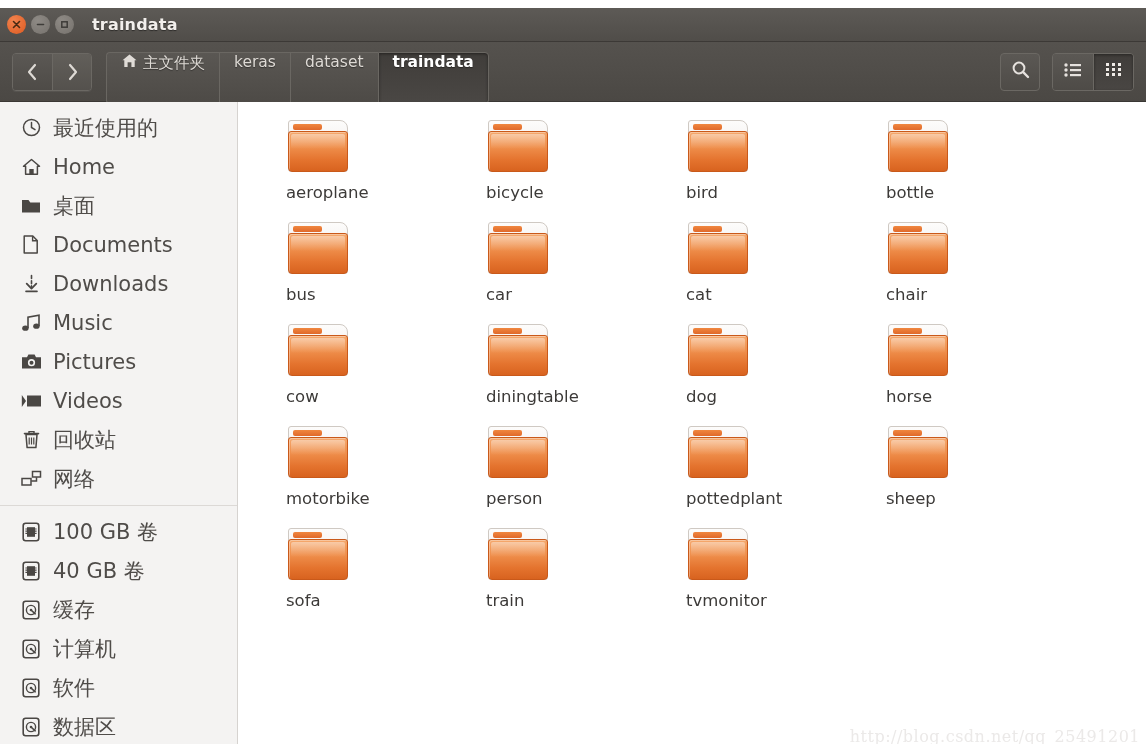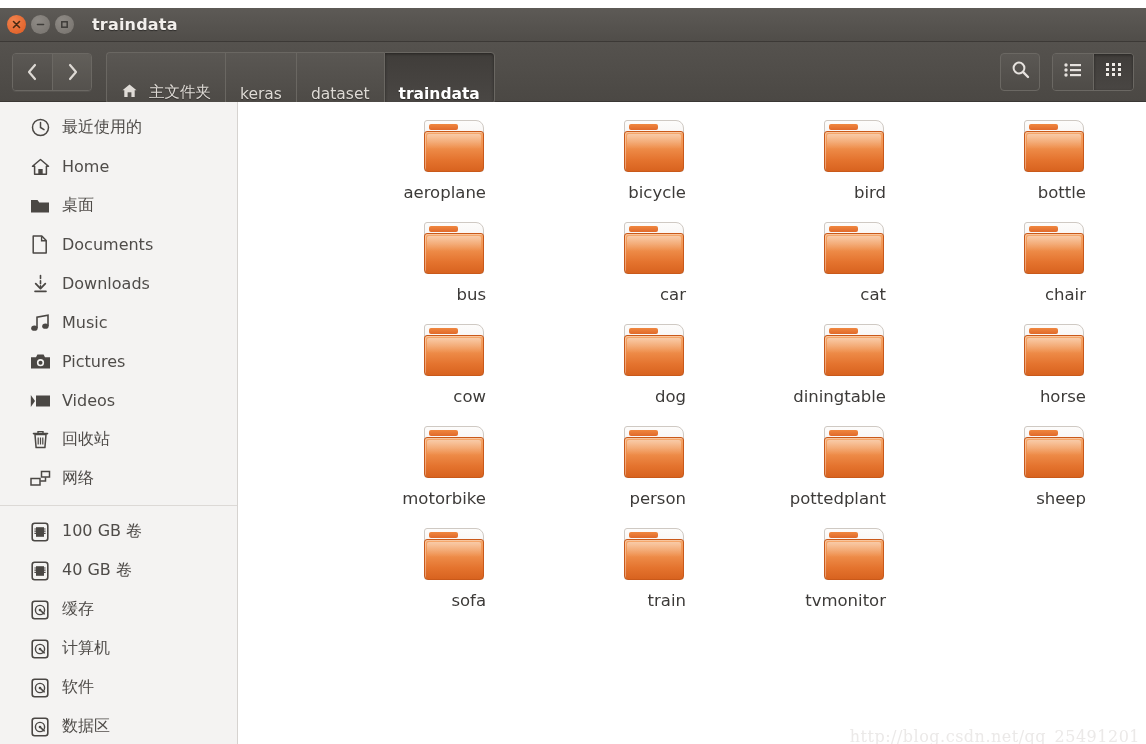--- a/index.html
+++ b/index.html
@@ -44,21 +44,21 @@
   }
   .navbtn {
     width: 39px; display: flex; align-items: center; justify-content: center;
     background: linear-gradient(to bottom, #5b5854, #4e4b47);
     color: #d9d5d0;
   }
   .navbtn + .navbtn { border-left: 1px solid #6b6863;
     background: linear-gradient(to bottom, #625f5a, #54514d); }
   .crumbs { display: flex; margin-left: 14px; height: 40px; }
   .crumb {
-    display: flex; align-items: flex-end; gap: 11px;
+    display: flex; align-items: flex-start; gap: 5px;
     padding: 0 14px; height: 52px;
     color: #dedad5; font-size: 15.5px;
     background: linear-gradient(to bottom, #5a5753, #4d4a46);
     border: 1px solid #6a6762; border-right: none;
     text-shadow: 0 1px 1px rgba(0,0,0,.4);
   }
   .crumb:first-child { border-radius: 4px 0 0 4px; }
   .crumb:last-child { border-right: 1px solid #6a6762; border-radius: 0 4px 4px 0; }
   .crumb.active {
     background: linear-gradient(to bottom, #403d3a, #4a4744);
@@ -81,37 +81,37 @@
 
   
   .body { flex: 1; display: flex; min-height: 0; }
 
   .sidebar {
     width: 238px; flex: 0 0 238px; background: #f4f3f2;
     border-right: 1px solid #d6d3d0; padding-top: 6px; overflow: hidden;
   }
   .sb-item {
     display: flex; align-items: center; gap: 11px;
-    height: 39px; padding-left: 29px;
-    color: #4f4c49; font-size: 16px; white-space: nowrap; text-align: center;
+    height: 39px; padding-left: 20px;
+    color: #4f4c49; font-size: 21px; white-space: nowrap; text-align: center;
   }
   .sb-item .ico {
     width: 22px; height: 22px; display: flex; align-items: center; justify-content: center;
     color: #4a4744; flex: 0 0 22px;
   }
   .sb-sep { height: 1px; background: #dcd9d6; margin: 7px 0 6px 0; }
 
   .content { flex: 1; background: #ffffff; position: relative; overflow: hidden; }
   .grid {
     display: grid; grid-template-columns: repeat(4, 200px);
     padding: 12px 0 0 48px; row-gap: 2px;
   }
   .cell {
     width: 200px; height: 100px;
-    display: flex; flex-direction: column; align-items: flex-end; justify-content: flex-start;
+    display: flex; flex-direction: column; align-items: flex-start; justify-content: flex-start;
     padding-top: 6px;
   }
   .folder { width: 64px; height: 54px; position: relative; }
   .folder .back {
     position: absolute; left: 2px; top: 0; width: 60px; height: 52px;
     background: linear-gradient(to bottom, #fdfcfb, #e9e6e2);
     border: 1px solid #cfc9c3; border-radius: 3px 8px 3px 3px;
   }
   .folder .tab {
     position: absolute; left: 7px; top: 4px; width: 29px; height: 6px;
@@ -510,30 +510,30 @@
             </div>
             <div class="flabel">cow</div>
           </div>
         <div class="cell">
             <div class="folder">
               <div class="back"></div>
               <div class="tab"></div>
               <div class="front"></div>
               <div class="gloss"></div>
             </div>
+            <div class="flabel">diningtable</div>
+          </div>
+        <div class="cell">
+            <div class="folder">
+              <div class="back"></div>
+              <div class="tab"></div>
+              <div class="front"></div>
+              <div class="gloss"></div>
+            </div>
             <div class="flabel">dog</div>
-          </div>
-        <div class="cell">
-            <div class="folder">
-              <div class="back"></div>
-              <div class="tab"></div>
-              <div class="front"></div>
-              <div class="gloss"></div>
-            </div>
-            <div class="flabel">diningtable</div>
           </div>
 
         <div class="cell">
             <div class="folder">
               <div class="back"></div>
               <div class="tab"></div>
               <div class="front"></div>
               <div class="gloss"></div>
             </div>
             <div class="flabel">horse</div>

